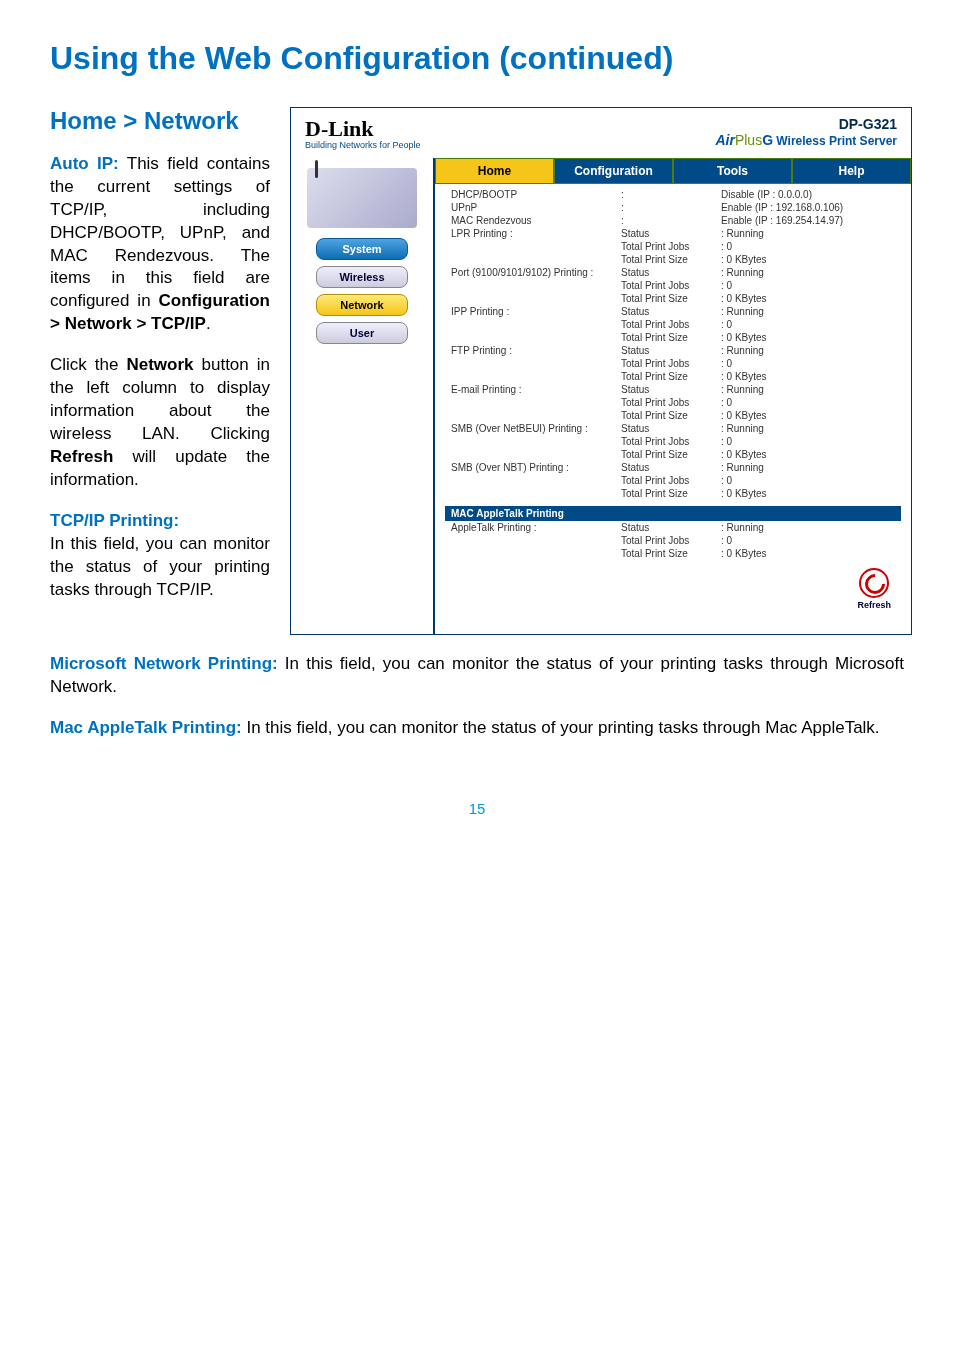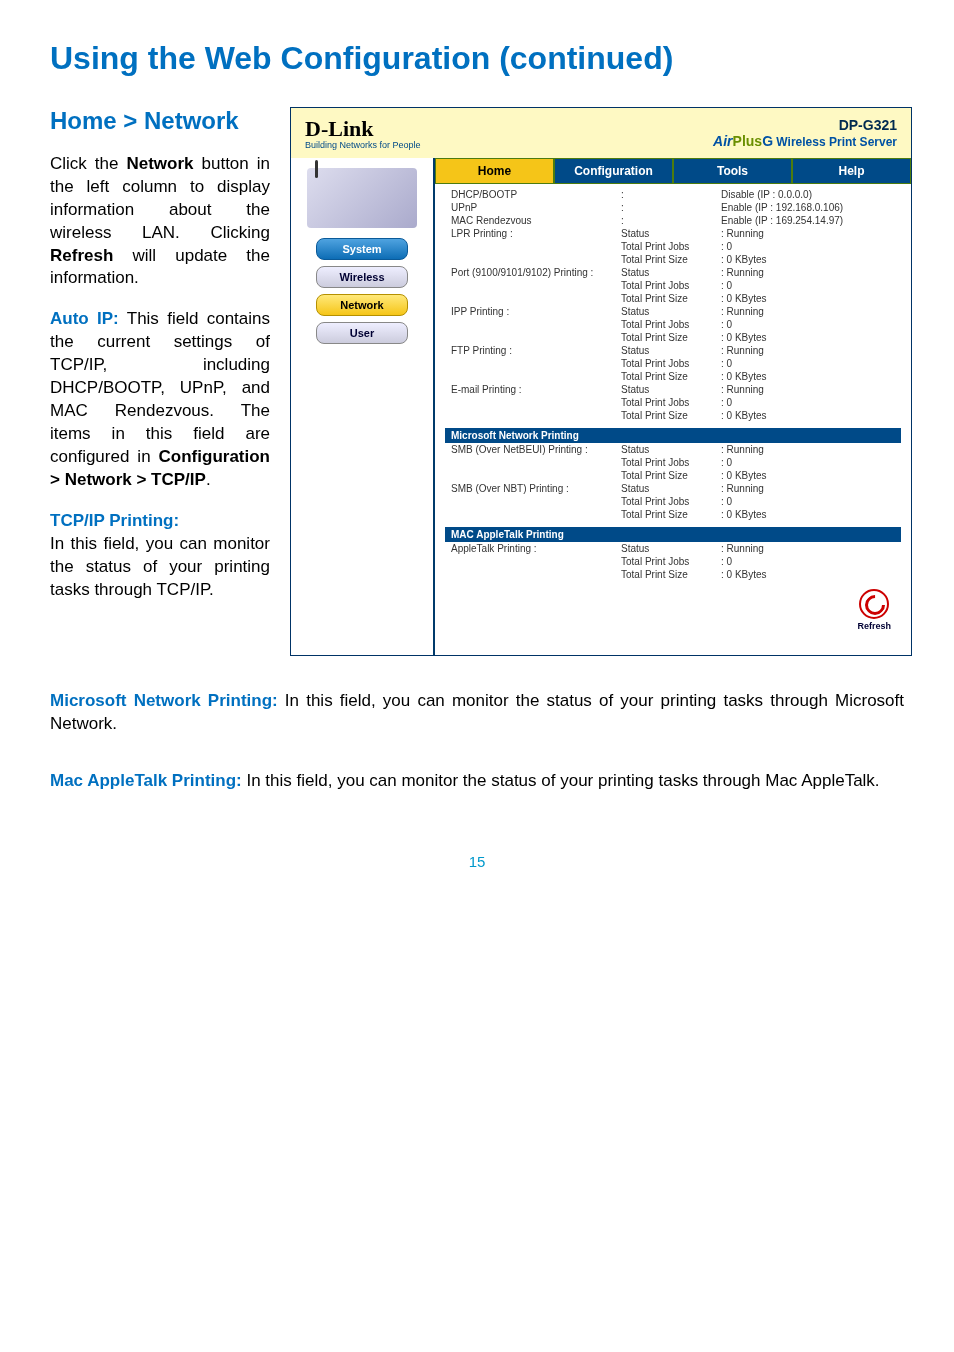--- a/index.html
+++ b/index.html
@@ -44,24 +44,23 @@
   .body-text .bold { font-weight: bold; }
   .blue-bold { color: #0070c0; font-weight: bold; }
   .screenshot {
     border: 1px solid #003366;
     background: #003a6b;
     width: 620px;
     font-family: Arial, sans-serif;
     font-size: 11px;
   }
   .ss-header {
-    background: #fef9c3;
+    background: #ffffff;
     padding: 8px 14px;
     display: flex;
-    align-items: center;
     gap: 14px;
   }
   .ss-logo {
     font-weight: bold;
     font-size: 22px;
     color: #000;
     font-family: serif;
   }
   .ss-logo-sub {
     color: #004a88;
@@ -76,21 +75,21 @@
   }
   .ss-model {
     font-weight: bold;
     font-size: 14px;
     color: #002a50;
   }
   .ss-airplus {
     font-size: 14px;
   }
   .ss-airplus .air { color: #0052a4; font-style: italic; font-weight: bold; }
-  .ss-airplus .plus { color: #6a8f00; font-weight: bold; }
+  .ss-airplus .plus { color: #6a8f00; font-weight: normal; }
   .ss-airplus .g { color: #0052a4; font-weight: bold; }
   .ss-airplus .rest { color: #0052a4; font-weight: bold; font-size: 12px; }
   .ss-body {
     display: flex;
     background: #fff;
   }
   .ss-sidebar {
     width: 130px;
     padding: 6px;
     background: #fff;
@@ -198,42 +197,42 @@
     border:3px solid #c00;
     border-top-color:transparent;
     border-radius:50%;
     left:4px;top:4px;
     transform:rotate(45deg);
   }
   .full-width-text {
     font-size: 17px;
     line-height: 1.35;
     text-align: justify;
-    margin-top: 34px;
+    margin-top: 18px;
   }
   .page-num {
     text-align: center;
     color: #0099cc;
     font-size: 15px;
     margin-top: 60px;
   }
 </style>
 </head>
 <body>
 
 <h1 class="page-title">Using the Web Configuration (continued)</h1>
 
 <div class="two-col">
   <div class="left-col">
     <h2 class="section-title">Home &gt; Network</h2>
     <p class="body-text">
-      <span>Click the </span><span class="bold">Network</span><span> button in the left column to display information about the wireless LAN. Clicking </span><span class="bold">Refresh</span><span> will update the information.</span>
+      <span class="blue-bold">Auto IP:</span><span> This field contains the current settings of TCP/IP, including DHCP/BOOTP, UPnP, and MAC Rendezvous. The items in this field are configured in </span><span class="bold">Configuration &gt; Network &gt; TCP/IP</span><span>.</span>
     </p>
     <p class="body-text">
-      <span class="blue-bold">Auto IP:</span><span> This field contains the current settings of TCP/IP, including DHCP/BOOTP, UPnP, and MAC Rendezvous. The items in this field are configured in </span><span class="bold">Configuration &gt; Network &gt; TCP/IP</span><span>.</span>
+      <span>Click the </span><span class="bold">Network</span><span> button in the left column to display information about the wireless LAN. Clicking </span><span class="bold">Refresh</span><span> will update the information.</span>
     </p>
     <p class="body-text">
       <span class="blue-bold">TCP/IP Printing:</span><br>
       <span>In this field, you can monitor the status of your printing tasks through TCP/IP.</span>
     </p>
   </div>
 
   <div class="right-col">
     <div class="screenshot">
       <div class="ss-header">
@@ -354,21 +353,20 @@
                   <div class="kv-sub">Total Print Jobs</div>
                   <div class="kv-val">: 0</div>
                 </div>
                 <div class="kv-row">
                   <div class="kv-label"></div>
                   <div class="kv-sub">Total Print Size</div>
                   <div class="kv-val">: 0 KBytes</div>
                 </div>
               </div>
 
-            <div class="section-bar">Microsoft Network Printing</div>
             <div id="ms-rows">
                 <div class="kv-row">
                   <div class="kv-label">SMB (Over NetBEUI) Printing :</div>
                   <div class="kv-sub">Status</div>
                   <div class="kv-val">: Running</div>
                 </div>
                 <div class="kv-row">
                   <div class="kv-label"></div>
                   <div class="kv-sub">Total Print Jobs</div>
                   <div class="kv-val">: 0</div>

